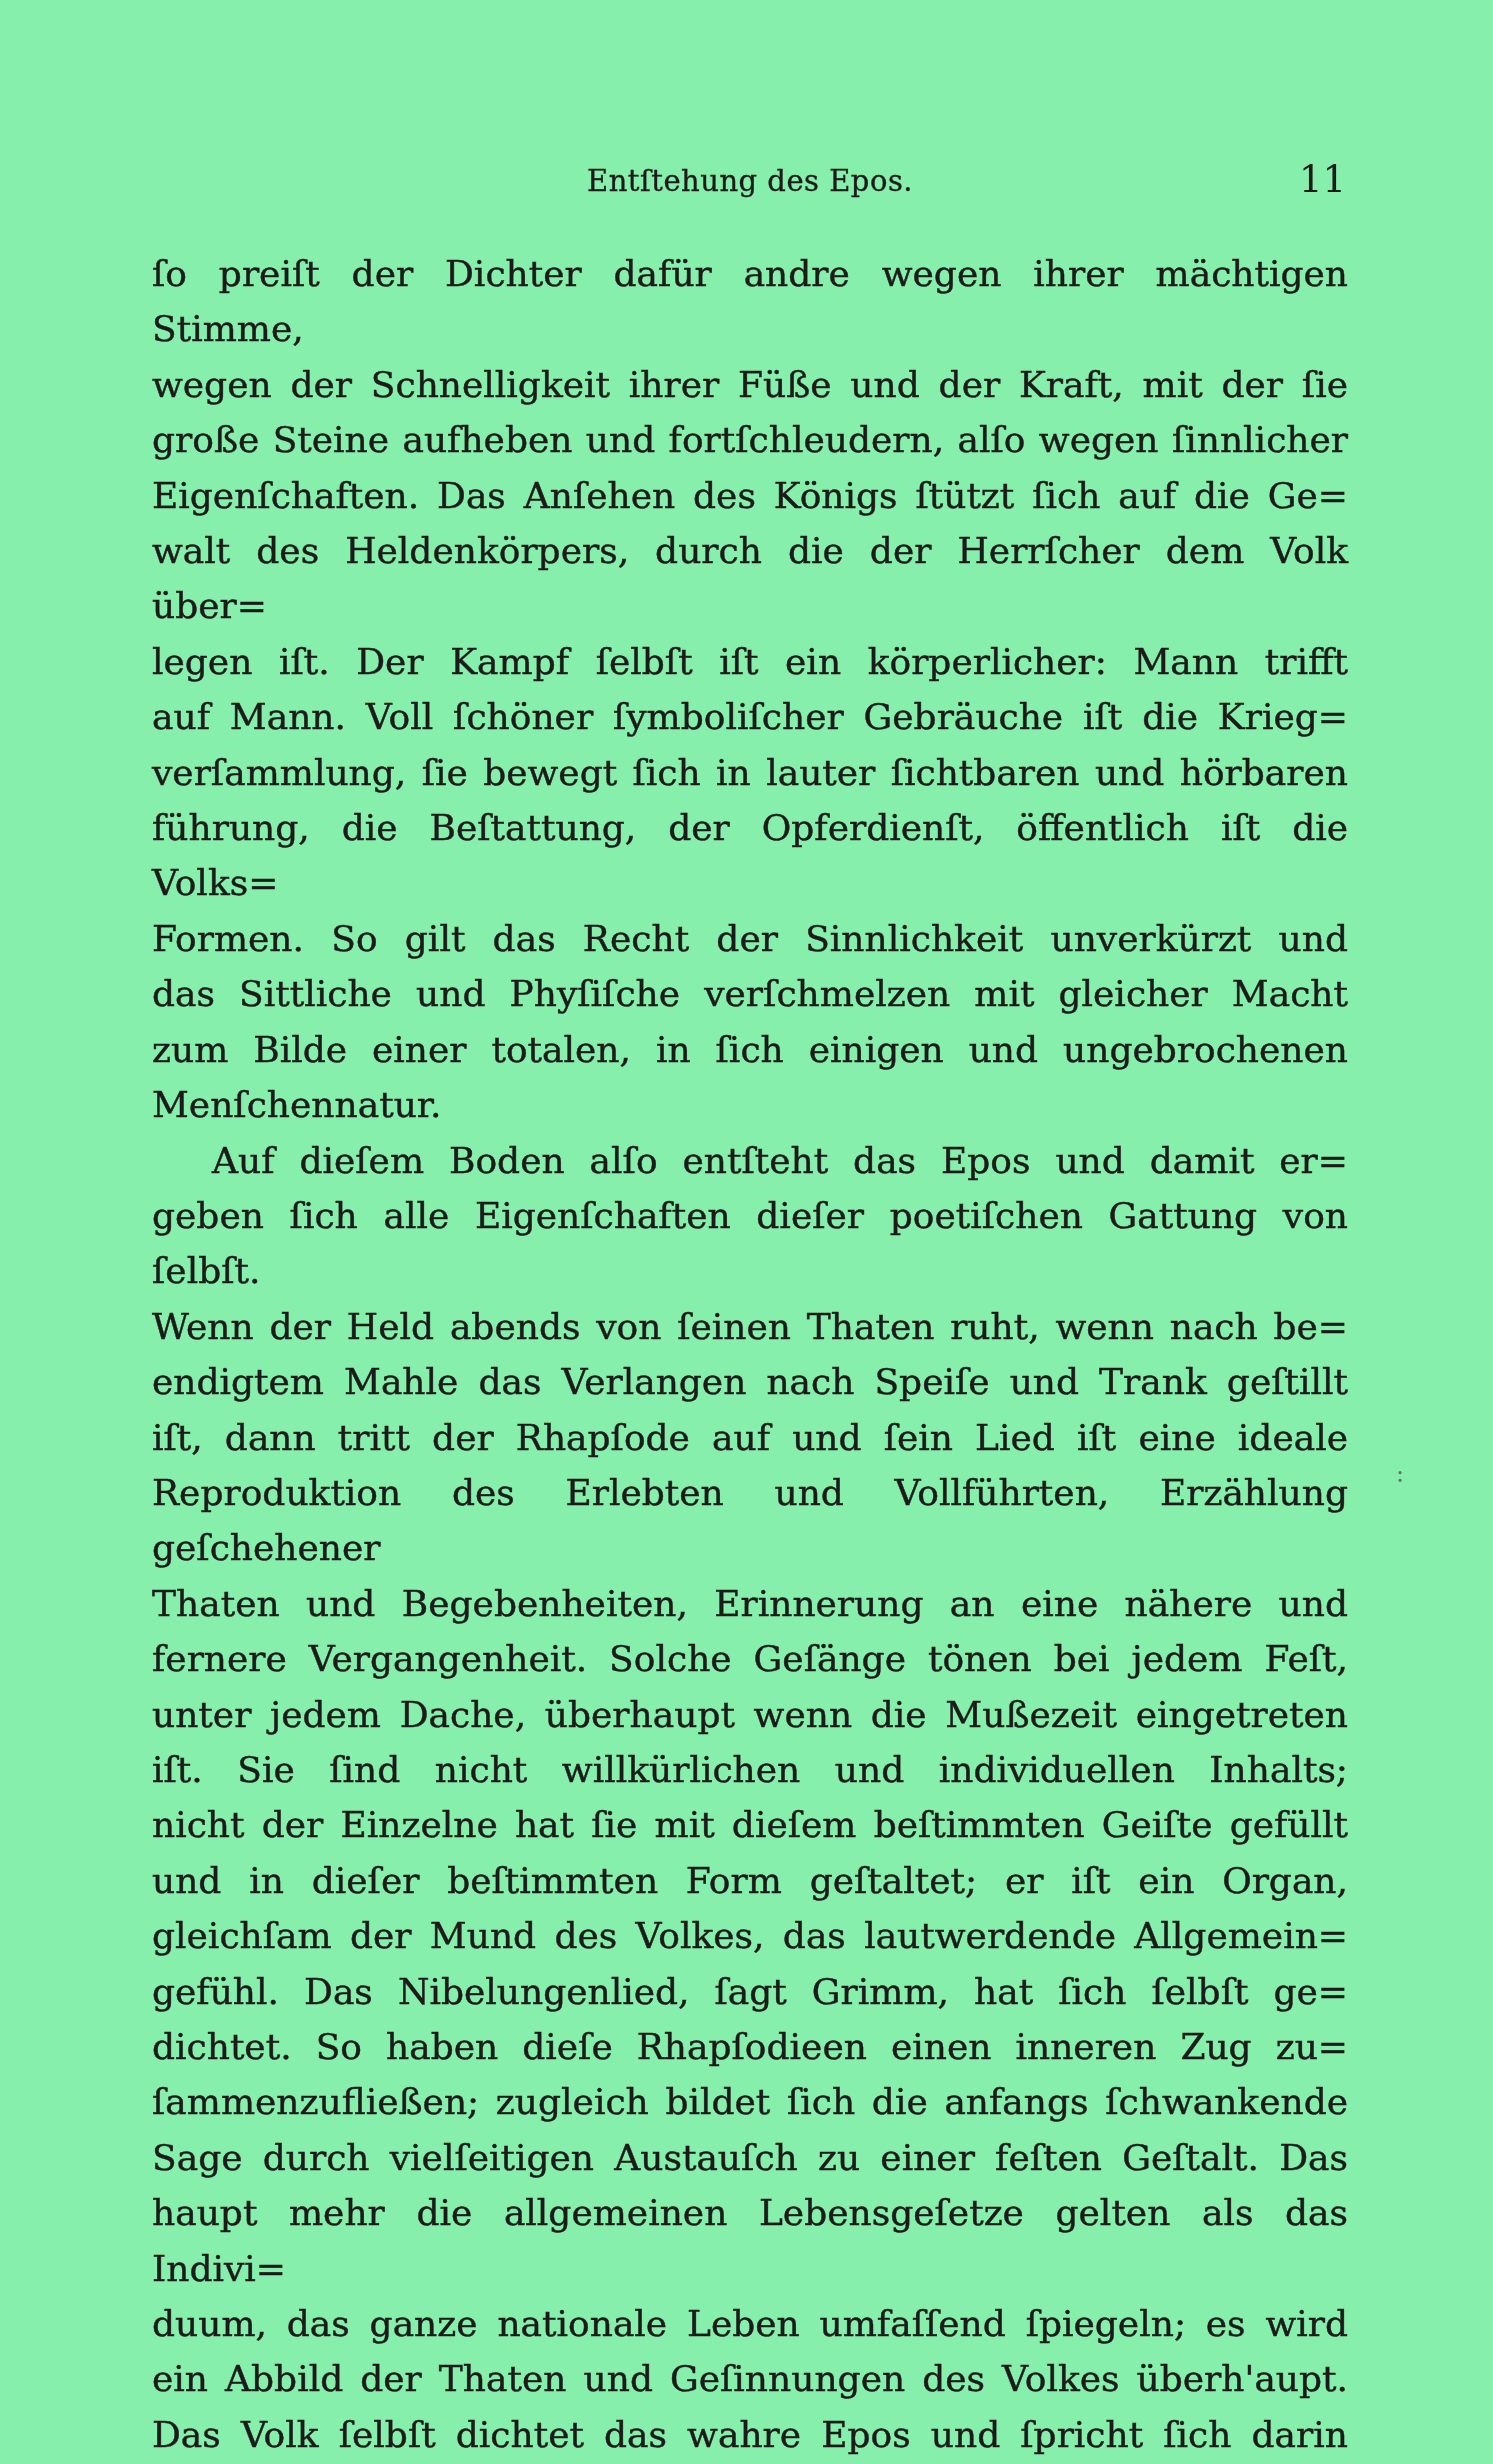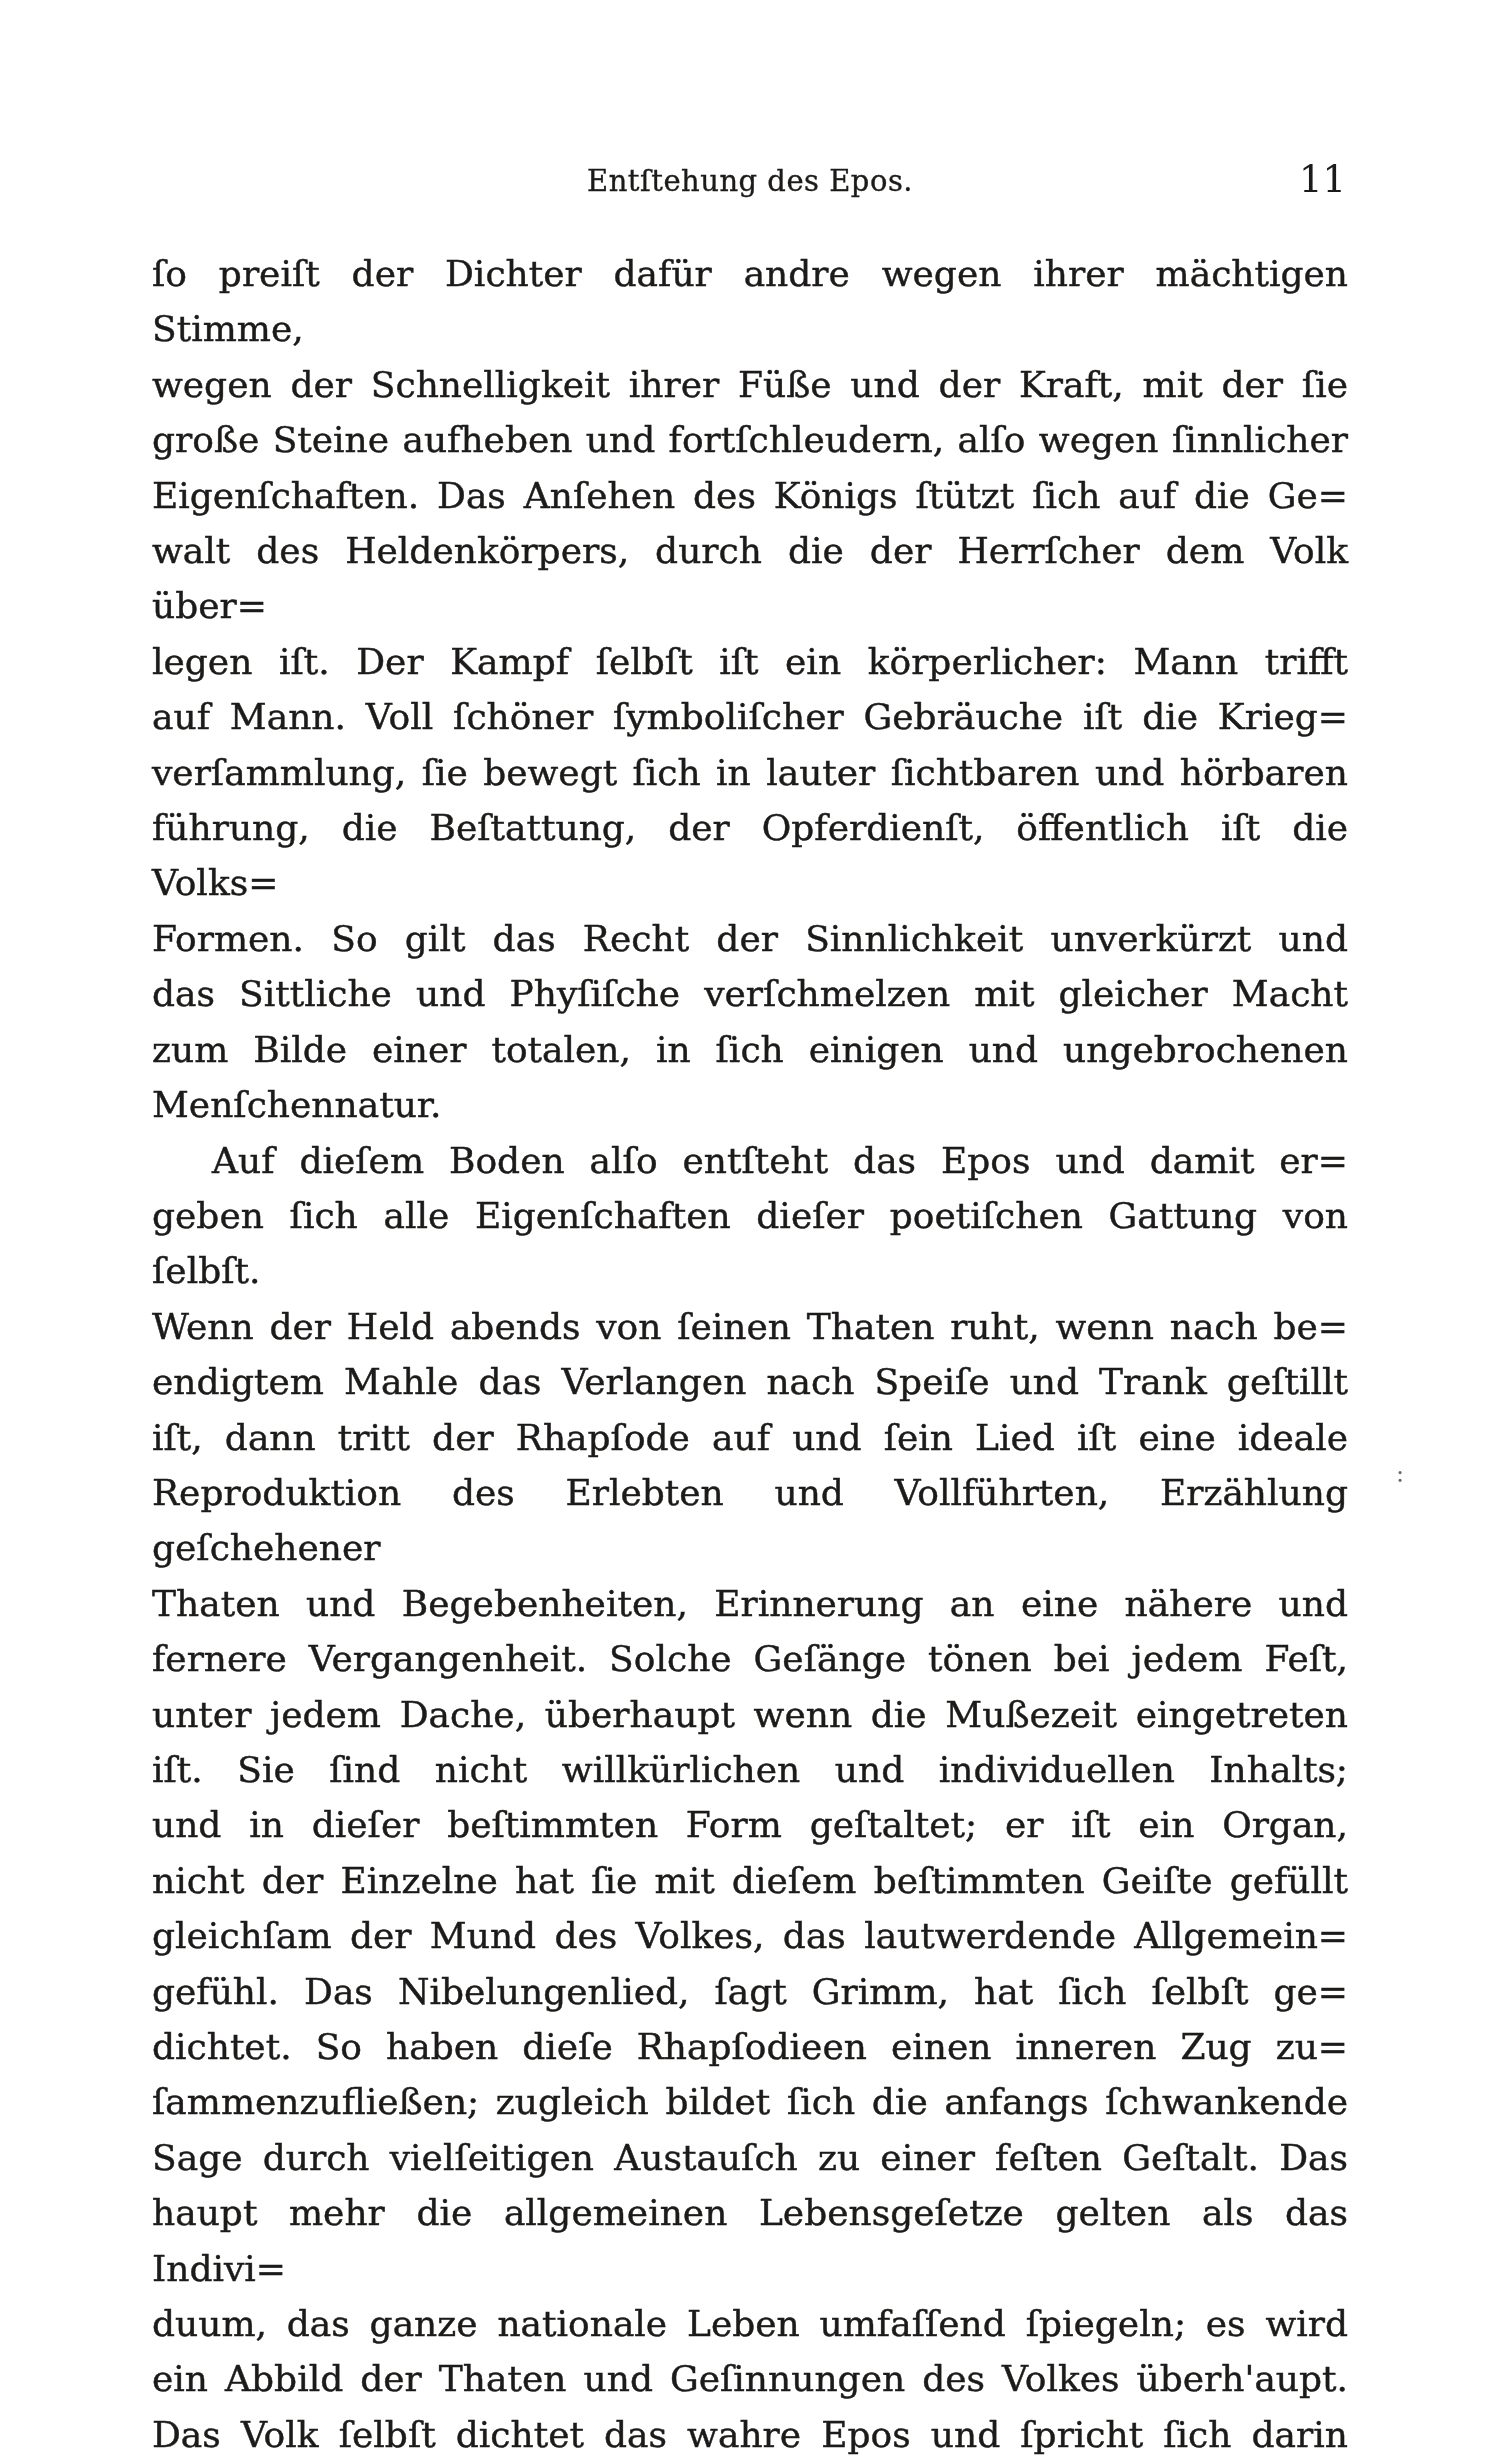--- a/index.html
+++ b/index.html
@@ -5,21 +5,21 @@
   html, body {
     margin: 0;
     padding: 0;
     background: #e9e9e6;
   }
   .page {
     position: relative;
     width: 1493px;
     height: 2464px;
     margin: 0 auto;
-    background: #ffffff;
+    background: #86efac;
     overflow: hidden;
     font-family: "DejaVu Serif", "Liberation Serif", serif;
     color: #1c1b19;
   }
   .header {
     position: absolute;
     left: 152px;
     top: 158px;
     width: 1196px;
     height: 48px;
@@ -100,22 +100,22 @@
         <div class="line indent just">Auf dieſem Boden alſo entſteht das Epos und damit er=</div>
         <div class="line just">geben ſich alle Eigenſchaften dieſer poetiſchen Gattung von ſelbſt.</div>
         <div class="line just">Wenn der Held abends von ſeinen Thaten ruht, wenn nach be=</div>
         <div class="line just">endigtem Mahle das Verlangen nach Speiſe und Trank geſtillt</div>
         <div class="line just">iſt, dann tritt der Rhapſode auf und ſein Lied iſt eine ideale</div>
         <div class="line just">Reproduktion des Erlebten und Vollführten, Erzählung geſchehener</div>
         <div class="line just">Thaten und Begebenheiten, Erinnerung an eine nähere und</div>
         <div class="line just">fernere Vergangenheit. Solche Geſänge tönen bei jedem Feſt,</div>
         <div class="line just">unter jedem Dache, überhaupt wenn die Mußezeit eingetreten</div>
         <div class="line just">iſt. Sie ſind nicht willkürlichen und individuellen Inhalts;</div>
+        <div class="line just">nicht der Einzelne hat ſie mit dieſem beſtimmten Geiſte gefüllt</div>
         <div class="line just">und in dieſer beſtimmten Form geſtaltet; er iſt ein Organ,</div>
-        <div class="line just">nicht der Einzelne hat ſie mit dieſem beſtimmten Geiſte gefüllt</div>
         <div class="line just">gleichſam der Mund des Volkes, das lautwerdende Allgemein=</div>
         <div class="line just">gefühl. Das Nibelungenlied, ſagt Grimm, hat ſich ſelbſt ge=</div>
         <div class="line just">dichtet. So haben dieſe Rhapſodieen einen inneren Zug zu=</div>
         <div class="line just">ſammenzufließen; zugleich bildet ſich die anfangs ſchwankende</div>
         <div class="line just">Sage durch vielſeitigen Austauſch zu einer feſten Geſtalt. Das</div>
         <div class="line just">haupt mehr die allgemeinen Lebensgeſetze gelten als das Indivi=</div>
         <div class="line just">duum, das ganze nationale Leben umfaſſend ſpiegeln; es wird</div>
         <div class="line just">ein Abbild der Thaten und Geſinnungen des Volkes überh'aupt.</div>
         <div class="line just">Das Volk ſelbſt dichtet das wahre Epos und ſpricht ſich darin</div>
       </div>

